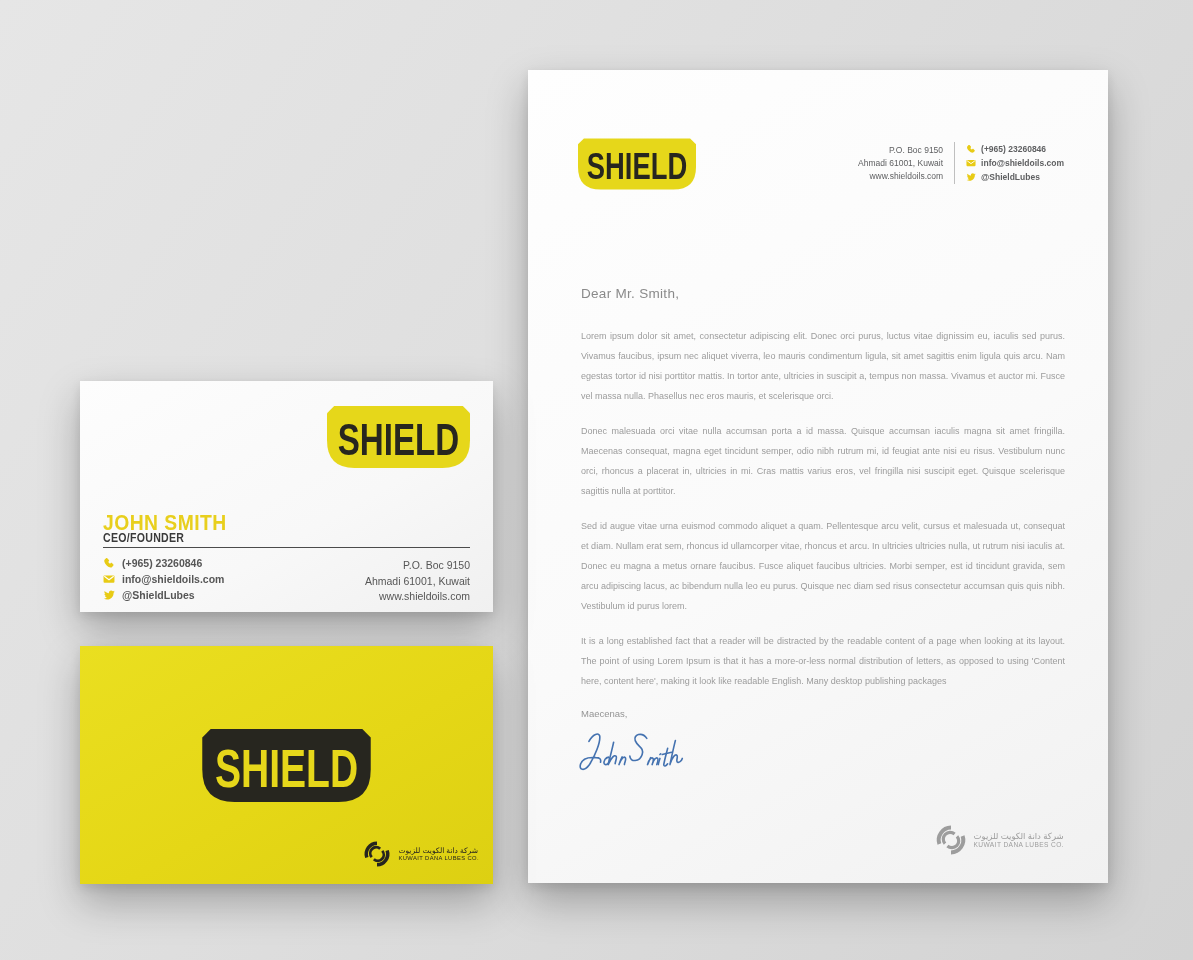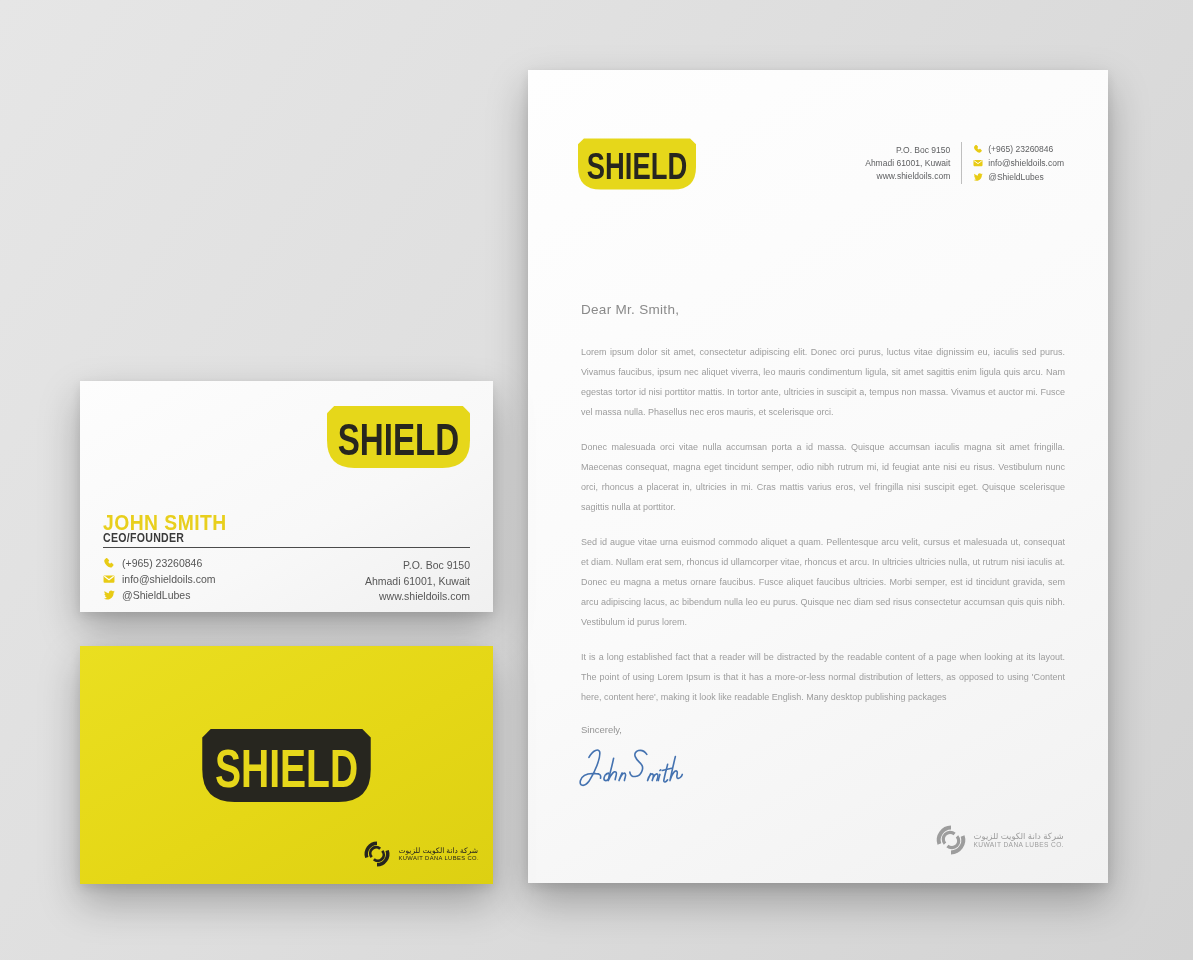--- a/index.html
+++ b/index.html
@@ -28,24 +28,24 @@
   
   .letterhead {
     left:528px; top:70px; width:580px; height:813px;
     background: linear-gradient(150deg, #fefefe 0%, #fafafa 55%, #f1f1f1 100%);
   }
   .lh-logo { position:absolute; left:50px; top:68px; width:118px; height:52px; }
   .lh-header-right { position:absolute; top:72px; right:44px; display:flex; align-items:center; gap:11px; }
   .lh-address { text-align:right; font-size:8.5px; line-height:13px; color:#5f6062; }
   .lh-divider { width:1px; height:42px; background:#bfbfbf; }
   .lh-contacts { display:flex; flex-direction:column; gap:4px; }
-  .contact-row { display:flex; align-items:center; gap:5px; font-size:8.5px; color:#5f6062; }
+  .contact-row { display:flex; align-items:center; gap:5px; font-size:8.5px; color:#5f6062;font-weight:bold; }
   .contact-row .ci { width:10px; height:10px; flex:0 0 auto; }
 
-  .letter-body { position:absolute; left:53px; top:232px; width:484px; }
+  .letter-body { position:absolute; left:53px; top:216px; width:484px; }
   .greeting { font-size:13.5px; color:#8a8a8a; margin-bottom:25px; letter-spacing:.3px; }
   .para { font-size:9px; line-height:20px; color:#9c9c9c; text-align:justify; margin-bottom:15px; }
   .closing { font-size:9.5px; color:#949494; margin-top:17px; margin-bottom:7px; }
   .signature-svg { width:118px; height:54px; display:block; margin-left:-4px; }
   .signature-svg path { stroke:#4472b0; stroke-width:2.1; fill:none; stroke-linecap:round; stroke-linejoin:round; }
 
   .dana { display:flex; align-items:center; gap:7px; }
   .lh-footer { position:absolute; right:44px; bottom:27px; }
   .dana-swirl { width:32px; height:32px; }
   .dana-swirl path { fill:none; stroke-linecap:butt; }
@@ -133,21 +133,21 @@
         </div>
       </div>
     </div>
 
     <div class="letter-body">
       <div class="greeting">Dear Mr. Smith,</div>
       <p class="para">Lorem ipsum dolor sit amet, consectetur adipiscing elit. Donec orci purus, luctus vitae dignissim eu, iaculis sed purus. Vivamus faucibus, ipsum nec aliquet viverra, leo mauris condimentum ligula, sit amet sagittis enim ligula quis arcu. Nam egestas tortor id nisi porttitor mattis. In tortor ante, ultricies in suscipit a, tempus non massa. Vivamus et auctor mi. Fusce vel massa nulla. Phasellus nec eros mauris, et scelerisque orci.</p>
       <p class="para">Donec malesuada orci vitae nulla accumsan porta a id massa. Quisque accumsan iaculis magna sit amet fringilla. Maecenas consequat, magna eget tincidunt semper, odio nibh rutrum mi, id feugiat ante nisi eu risus. Vestibulum nunc orci, rhoncus a placerat in, ultricies in mi. Cras mattis varius eros, vel fringilla nisi suscipit eget. Quisque scelerisque sagittis nulla at porttitor.</p>
       <p class="para">Sed id augue vitae urna euismod commodo aliquet a quam. Pellentesque arcu velit, cursus et malesuada ut, consequat et diam. Nullam erat sem, rhoncus id ullamcorper vitae, rhoncus et arcu. In ultricies ultricies nulla, ut rutrum nisi iaculis at. Donec eu magna a metus ornare faucibus. Fusce aliquet faucibus ultricies. Morbi semper, est id tincidunt gravida, sem arcu adipiscing lacus, ac bibendum nulla leo eu purus. Quisque nec diam sed risus consectetur accumsan quis quis nibh. Vestibulum id purus lorem.</p>
       <p class="para">It is a long established fact that a reader will be distracted by the readable content of a page when looking at its layout. The point of using Lorem Ipsum is that it has a more-or-less normal distribution of letters, as opposed to using 'Content here, content here', making it look like readable English. Many desktop publishing packages</p>
-      <div class="closing">Sincerely,</div>
+      <div class="closing">Maecenas,</div>
       <svg class="signature-svg" viewBox="0 0 150 70">
         <title>John Smith</title>
         <path d="M14 20 C19 10 27 8 28 13 C29 21 22 39 14 51 C8 59 1 57 3 50 C5 43 13 40 23 41 C28 41 30 43 29 47"></path>
         <path d="M37 41 c-3 2 -5 8 -2 9 c4 1 7 -6 5 -9 c-1 -2 -3 1 -3 1"></path>
         <path d="M46 21 c-2 10 -5 20 -7 29 c4 -9 8 -13 10 -11 c2 2 -1 7 -1 10"></path>
         <path d="M57 40 c-2 4 -3 7 -4 10 c3 -8 6 -11 8 -9 c2 2 -1 6 -1 9"></path>
         <path d="M89 16 C83 7 71 11 74 19 C77 27 86 28 83 37 C80 47 67 47 67 39"></path>
         <path d="M94 41 c-2 4 -3 7 -4 9 c2 -7 5 -10 7 -8 c1 1 0 5 -1 8 c2 -7 5 -10 7 -8 c1 1 0 5 -1 8"></path>
         <path d="M106 42 c-1 3 -2 6 -2 8"></path>
         <path d="M107 36 l-1 1"></path>

